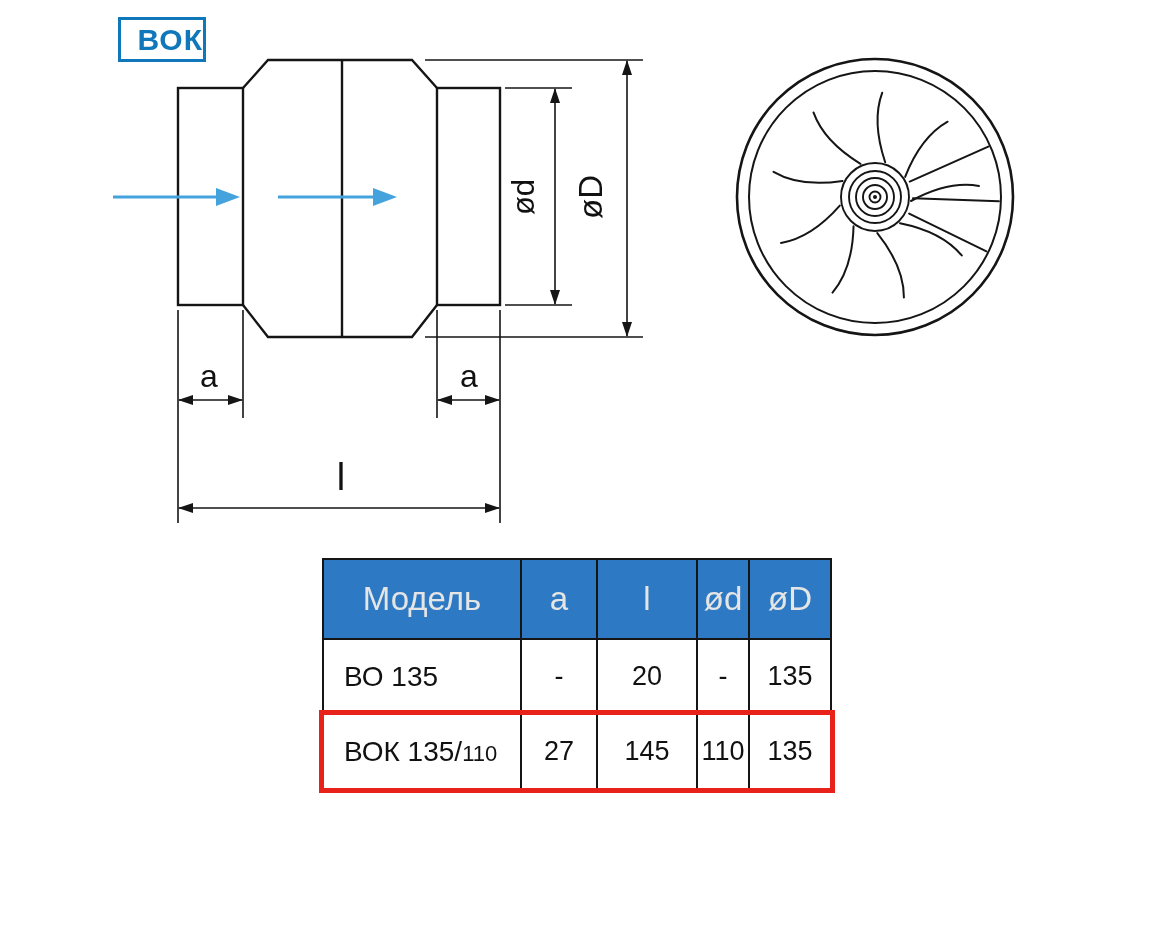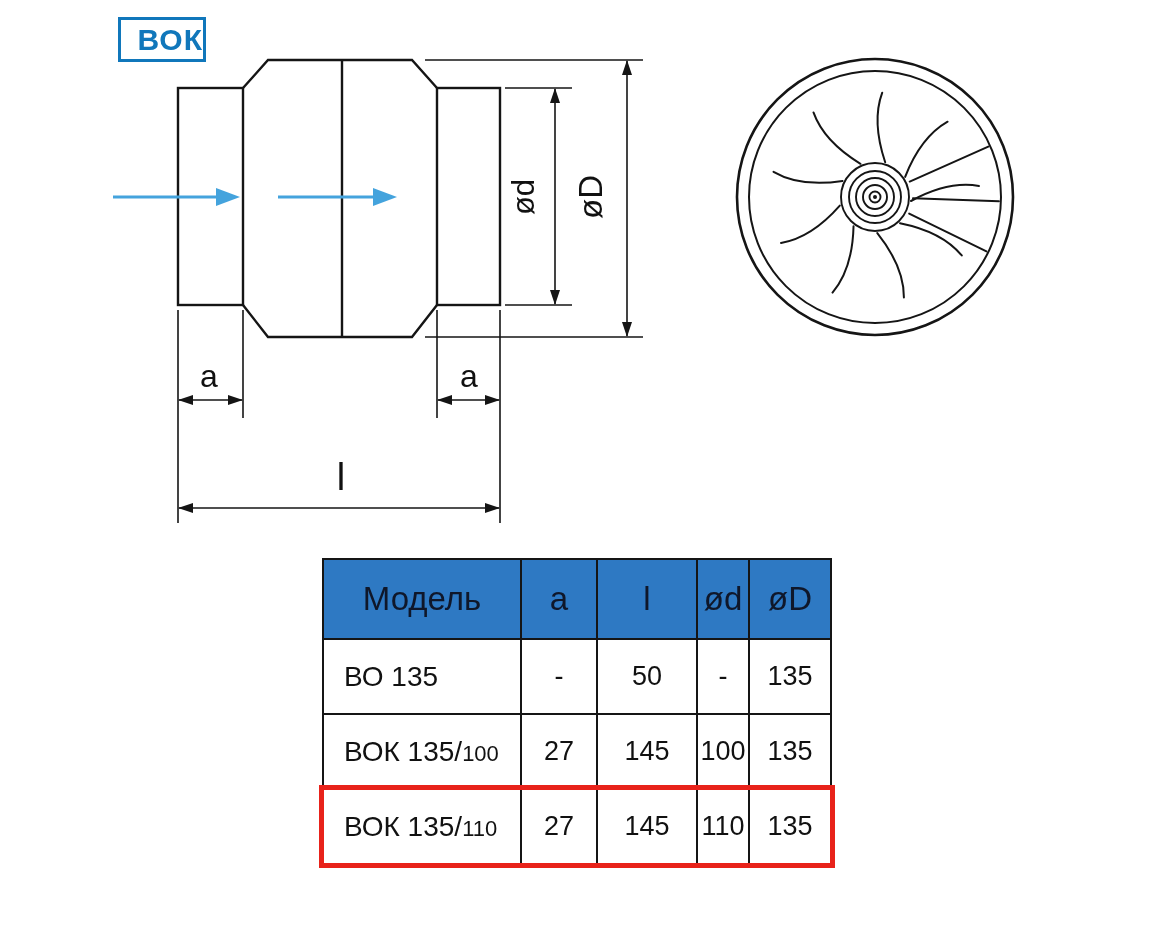--- a/index.html
+++ b/index.html
@@ -20,21 +20,21 @@
     font-size: 30px; font-weight: bold; letter-spacing: 1px;
     background: #fff;
   }
   .drawing-svg { position: absolute; left: 0; top: 0; display: block; }
   .drawing-svg text { font-family: "Liberation Sans", sans-serif; fill: #111; }
 
   .spec-table-wrap { position: absolute; left: 322px; top: 558px; }
   table.spec { border-collapse: collapse; table-layout: fixed; width: 508px; background:#fff; }
   .spec th, .spec td { border: 2px solid #151515; padding: 0; }
   .spec th {
-    background: #2e79c3; color: #0f172a;
+    background: #2e79c3; color: #e5e5e5;
     font-weight: normal; font-size: 33px;
     height: 80px; text-align: center;
   }
   .spec td {
     font-size: 27px; color: #111;
     text-align: center; height: 75px; vertical-align: middle;
   }
   .spec td.model { text-align: left; padding-left: 20px; font-size: 28px; margin-left: 48px; }
   .model-sub { font-size: 22px; }
   tr.highlighted { outline: 5px solid #e8221a; outline-offset: -1px; }
@@ -151,29 +151,22 @@
         <th>a</th>
         <th>l</th>
         <th>ød</th>
         <th>øD</th>
       </tr>
     </thead>
     <tbody>
       <tr>
         <td class="model"><span>ВО 135</span><span class="model-sub"></span></td>
         <td>-</td>
-        <td>50</td>
+        <td>20</td>
         <td>-</td>
-        <td>135</td>
-      </tr>
-      <tr>
-        <td class="model"><span>ВОК 135/</span><span class="model-sub">100</span></td>
-        <td>27</td>
-        <td>145</td>
-        <td>100</td>
         <td>135</td>
       </tr>
       <tr class="highlighted">
         <td class="model"><span>ВОК 135/</span><span class="model-sub">110</span></td>
         <td>27</td>
         <td>145</td>
         <td>110</td>
         <td>135</td>
       </tr>
     </tbody>

